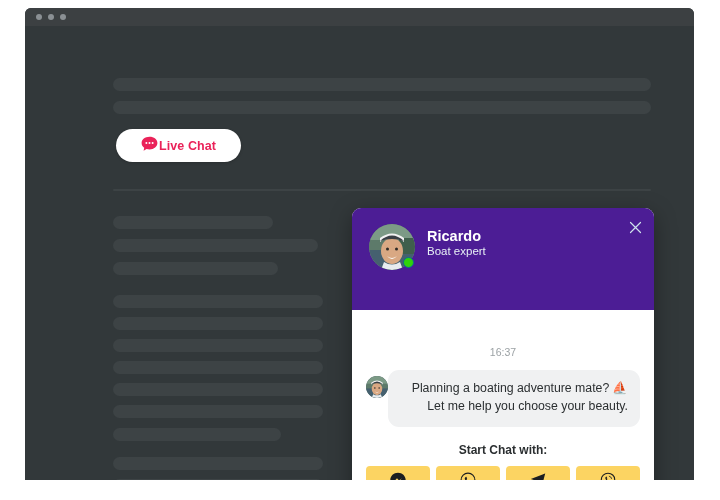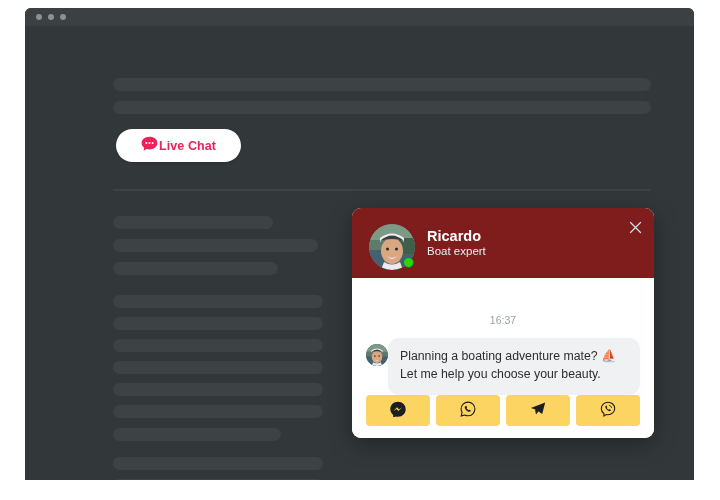--- a/index.html
+++ b/index.html
@@ -95,22 +95,22 @@
     position: absolute;
     left: 327px;
     top: 182px;
     width: 302px;
     border-radius: 9px;
     overflow: hidden;
     background: #ffffff;
     box-shadow: 0 6px 22px rgba(0,0,0,.35);
   }
   .chat-header {
-    background: #7f1d1d;
-    height: 70px;
+    background: #4c1d95;
+    height: 102px;
     box-sizing: border-box;
     padding: 16px 14px 0 17px;
     display: flex;
     align-items: flex-start;
     position: relative;
   }
   .avatar-wrap {
     position: relative;
     width: 46px;
     height: 46px;
@@ -173,20 +173,21 @@
   .timestamp {
     text-align: center;
     color: #9ba1a4;
     font-size: 10.5px;
     margin: 2px 0 12px 0;
   }
   .msg-row {
     display: flex;
     align-items: flex-start;
     gap: 0;
+    text-align: right;
   }
   .msg-avatar {
     width: 22px;
     height: 22px;
     flex: 0 0 22px;
     border-radius: 50%;
     overflow: hidden;
     background: #6d7f86;
     margin-top: 6px;
     position: relative;
@@ -326,20 +327,21 @@
                 <ellipse cx="18.5" cy="25" rx="1.6" ry="1.7" fill="#2e2a26"></ellipse>
                 <ellipse cx="27.5" cy="25" rx="1.6" ry="1.7" fill="#2e2a26"></ellipse>
                 <path d="M18 32 q5 4 10 0 q-5 6 -10 0 z" fill="#ffffff"></path>
                 <path d="M15 38 q8 5 16 0 l3 8 -22 0 z" fill="#e8ecef"></path>
               </g>
             </svg>
           </div>
           <div class="msg-bubble">Planning a boating adventure mate? ⛵ Let me help you choose your beauty.</div>
         </div>
 
+        <div class="start-chat-label">Start Chat with:</div>
 
         <div class="channel-row">
 
           <button class="channel-btn">
             <span>
               <svg width="16" height="16" viewBox="0 0 16 16" aria-hidden="true">
                 <path d="M8 0.7C3.6 0.7 0.3 3.9 0.3 8.1c0 2.4 1.1 4.5 2.9 5.9v2.9l2.7-1.5c0.7 0.2 1.4 0.3 2.1 0.3 4.4 0 7.7-3.2 7.7-7.5S12.4 0.7 8 0.7z" fill="#1c1e21"></path>
                 <path d="M3.3 10.2 L7.0 6.3 L9.0 8.4 L12.0 6.2 L8.5 10.0 L6.5 8.0 z" fill="#fcd462"></path>
               </svg>
             </span>

